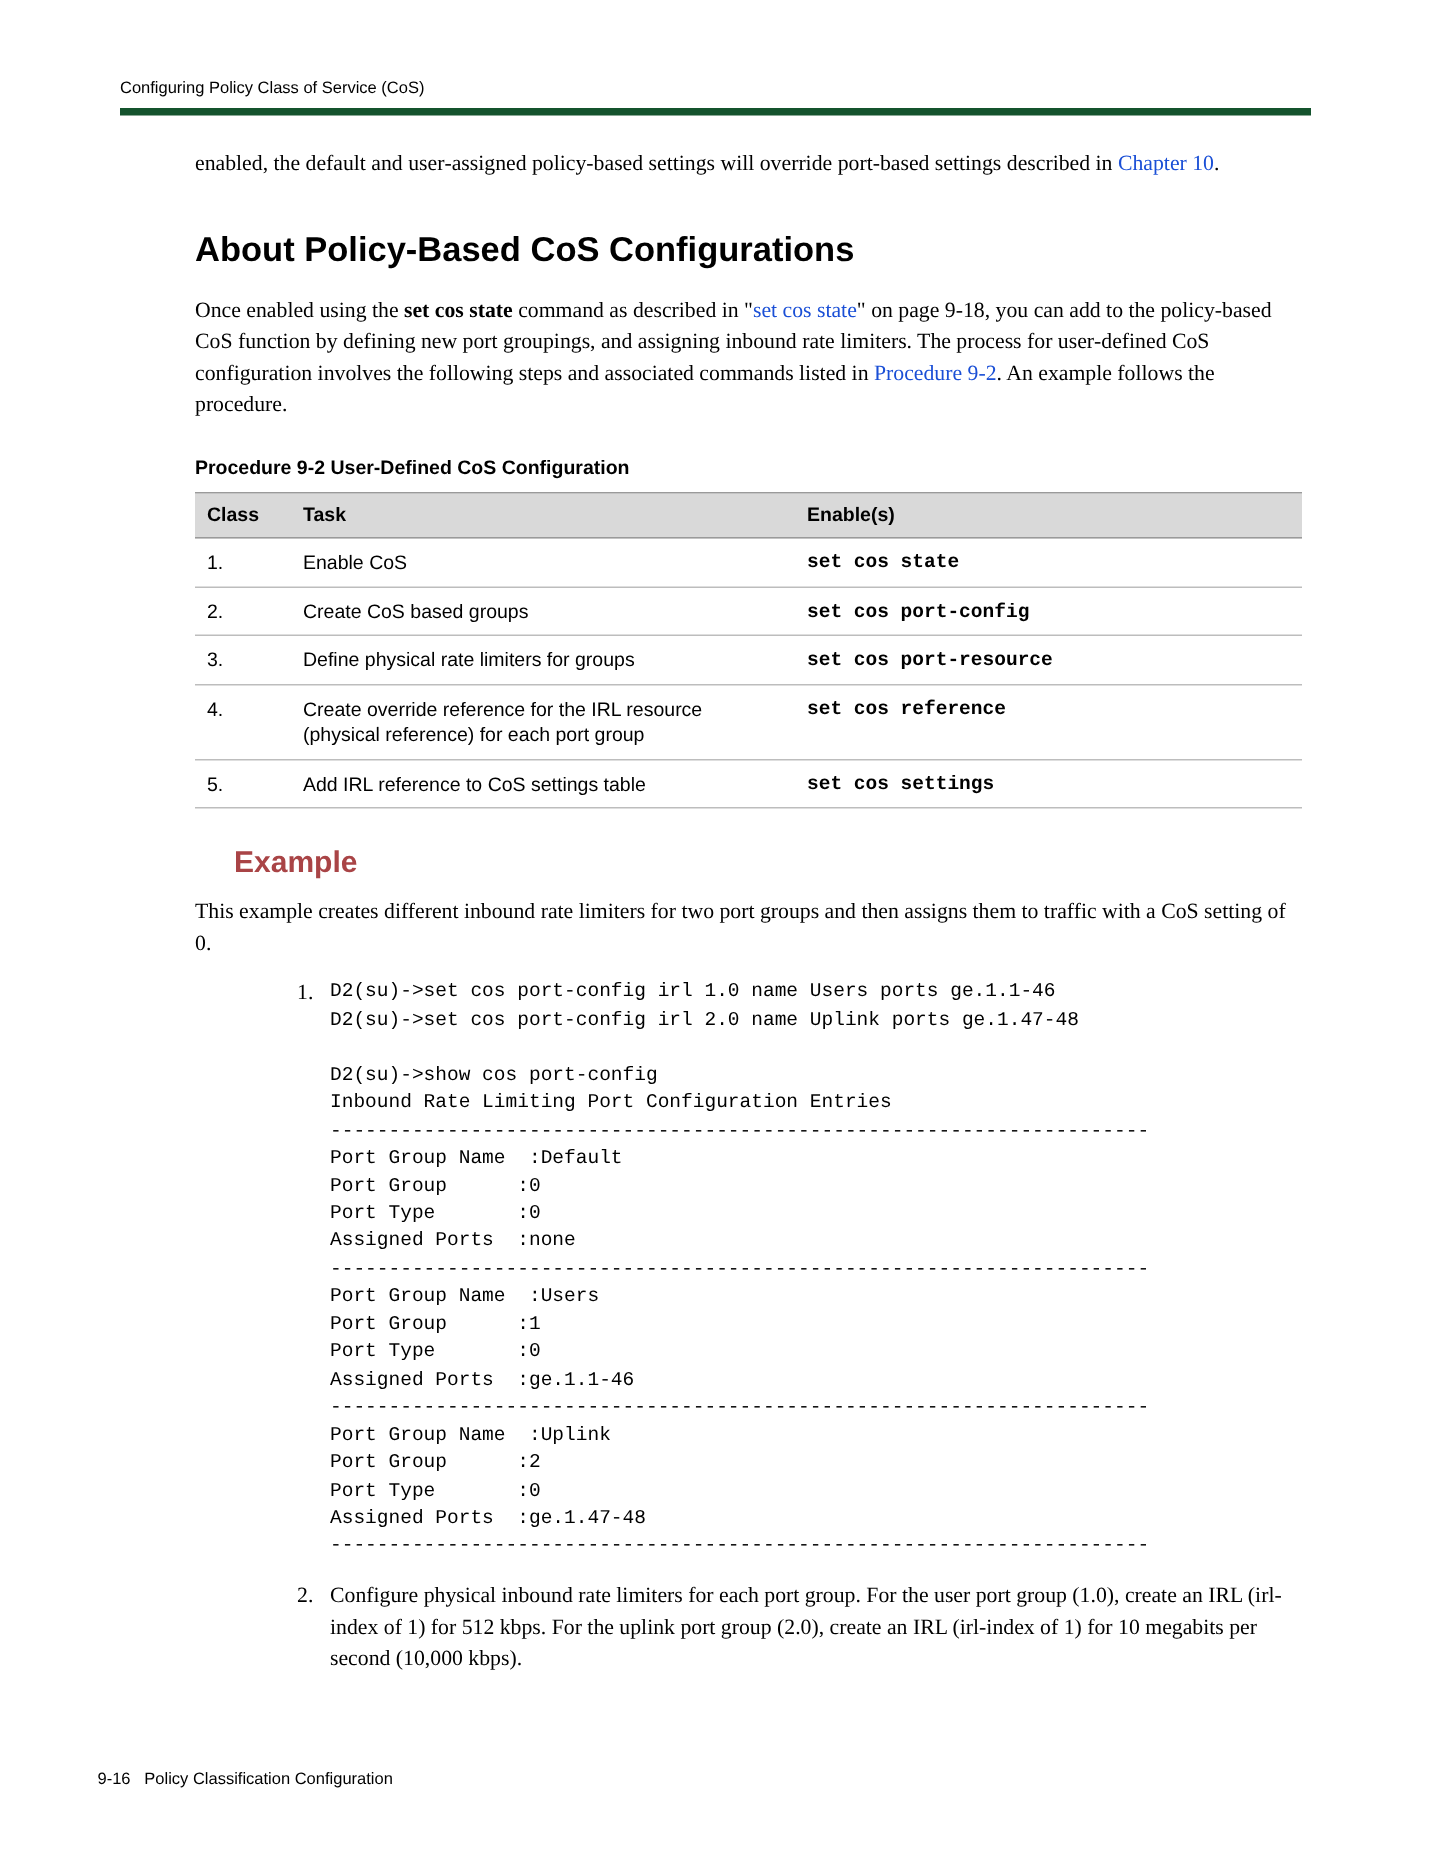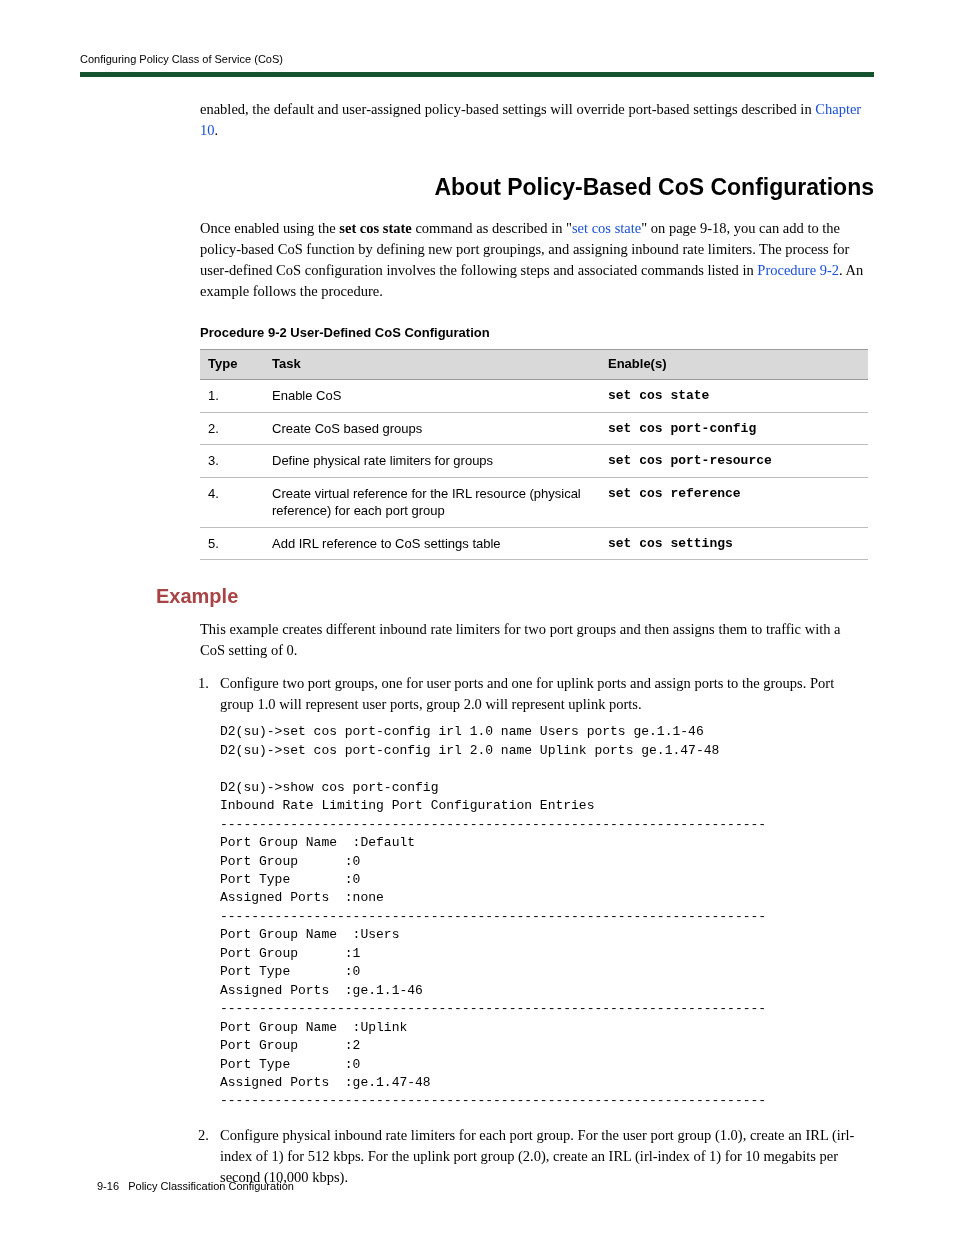--- a/index.html
+++ b/index.html
@@ -20,31 +20,30 @@
   }
   .runhead {
     font-family: Arial, Helvetica, sans-serif;
     font-size: 11px;
     color: #000;
     padding-bottom: 4px;
     border-bottom: 5px solid #14532d;
     margin-bottom: 22px;
   }
   .body-indent {
-    margin-left: 120px;
+    margin-left: 50px;
     margin-right: 6px;
   }
   .link { color: #1a4fd6; }
   h1.sec {
     font-family: Arial, Helvetica, sans-serif;
     font-weight: bold;
     font-size: 23px;
     color: #000;
     margin: 30px 0 14px 50px;
-    text-align: right;
   }
   h2.sub {
     font-family: Arial, Helvetica, sans-serif;
     font-weight: bold;
     font-size: 20px;
     color: #a94446;
     margin: 22px 0 8px 76px;
   }
   .table-title {
     font-family: Arial, Helvetica, sans-serif;
@@ -100,21 +99,21 @@
   }
   pre.terminal {
     font-family: "Courier New", monospace;
     font-size: 13px;
     line-height: 1.42;
     white-space: pre;
     margin: 8px 0 14px 0;
   }
   .footer {
     position: absolute;
-    left: 97px;
+    left: 65px;
     bottom: 40px;
     font-family: Arial, Helvetica, sans-serif;
     font-size: 11px;
   }
   p { margin: 0 0 12px 0; }
   .cmd-bold { font-weight: bold; }
 </style>
 </head>
 <body>
 
@@ -133,21 +132,21 @@
   <div class="body-indent">
     <p>
       <span>Once enabled using the </span><span class="cmd-bold">set cos state</span><span> command as described in "</span><span class="link">set cos state</span><span>" on page 9‐18, you can add to the policy‐based CoS function by defining new port groupings, and assigning inbound rate limiters. The process for user‐defined CoS configuration involves the following steps and associated commands listed in </span><span class="link">Procedure 9‐2</span><span>. An example follows the procedure.</span>
     </p>
 
     <div class="table-title">Procedure 9-2    User-Defined CoS Configuration</div>
 
     <table class="proc">
       <thead>
         <tr>
-          <th class="step-col">Type</th>
+          <th class="step-col">Class</th>
           <th class="task-col">Task</th>
           <th>Enable(s)</th>
         </tr>
       </thead>
       <tbody>
         <tr>
           <td>1.</td>
           <td>Enable CoS</td>
           <td class="cmd-col">set cos state</td>
         </tr>
@@ -156,41 +155,40 @@
           <td>Create CoS based groups</td>
           <td class="cmd-col">set cos port-config</td>
         </tr>
         <tr>
           <td>3.</td>
           <td>Define physical rate limiters for groups</td>
           <td class="cmd-col">set cos port-resource</td>
         </tr>
         <tr>
           <td>4.</td>
-          <td>Create virtual reference for the IRL resource (physical reference) for each port group</td>
+          <td>Create override reference for the IRL resource (physical reference) for each port group</td>
           <td class="cmd-col">set cos reference</td>
         </tr>
         <tr>
           <td>5.</td>
           <td>Add IRL reference to CoS settings table</td>
           <td class="cmd-col">set cos settings</td>
         </tr>
       </tbody>
     </table>
   </div>
 
   <h2 class="sub">Example</h2>
 
   <div class="body-indent">
     <p>This example creates different inbound rate limiters for two port groups and then assigns them to traffic with a CoS setting of 0.</p>
   </div>
 
   <ol class="steps">
     <li>
-      <span>Configure two port groups, one for user ports and one for uplink ports and assign ports to the groups. Port group 1.0 will represent user ports, group 2.0 will represent uplink ports.</span>
       <pre class="terminal">D2(su)-&gt;set cos port-config irl 1.0 name Users ports ge.1.1-46
 D2(su)-&gt;set cos port-config irl 2.0 name Uplink ports ge.1.47-48
 
 D2(su)-&gt;show cos port-config
 Inbound Rate Limiting Port Configuration Entries
 ----------------------------------------------------------------------
 Port Group Name  :Default
 Port Group      :0
 Port Type       :0
 Assigned Ports  :none

